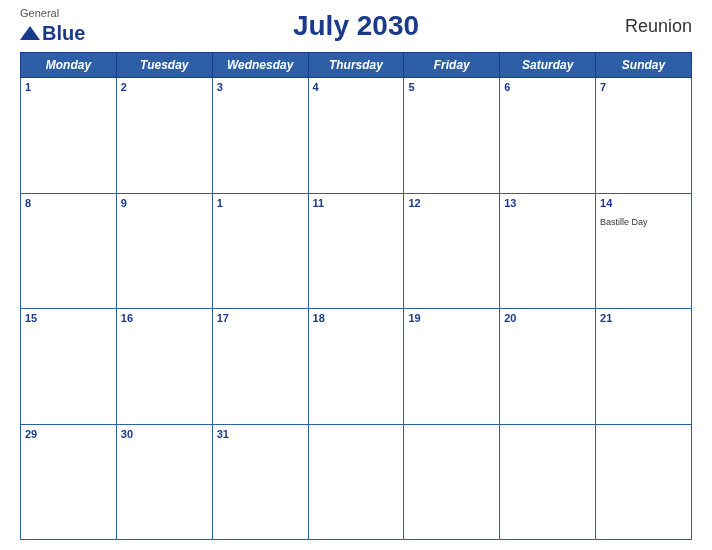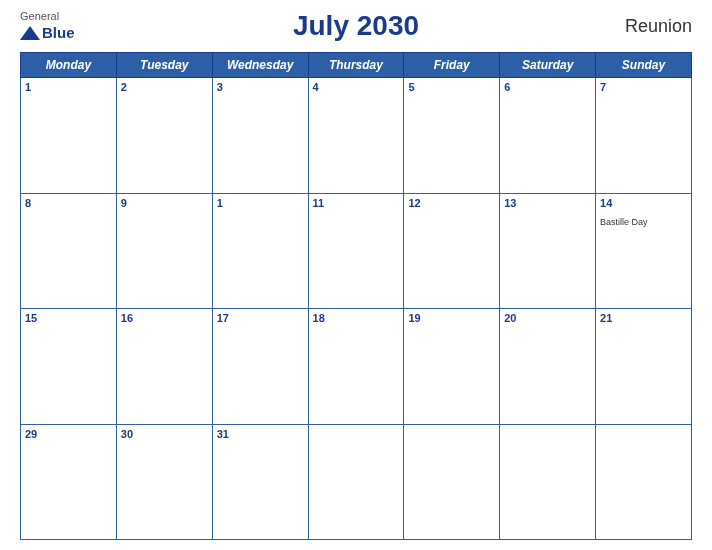--- a/index.html
+++ b/index.html
@@ -108,21 +108,21 @@
 </head>
 <body>
 
 <div class="header">
   <div class="logo-wrapper logo">
     <span style="font-size:11px;color:#555;">General</span>
     <div class="logo-row">
       <svg width="20" height="14" viewBox="0 0 20 14">
         <polygon points="10,0 20,14 0,14" fill="#1a3a8c"></polygon>
       </svg>
-      <span style="font-size:15px;color:#1a3a8c;font-weight:bold;">Blue</span>
+      <span style="font-size:20px;color:#1a3a8c;font-weight:bold;">Blue</span>
     </div>
   </div>
 
   <h1 class="title">July 2030</h1>
 
   <span class="region">Reunion</span>
 </div>
 
 <table class="calendar">
   <thead>

